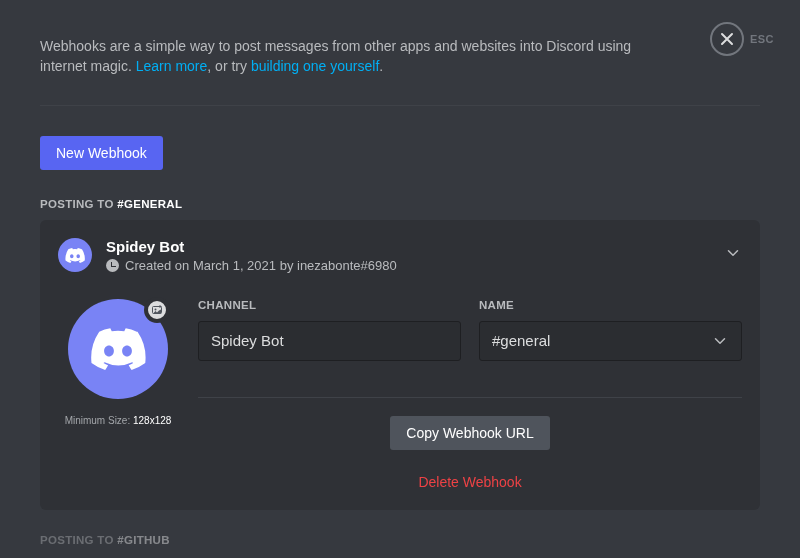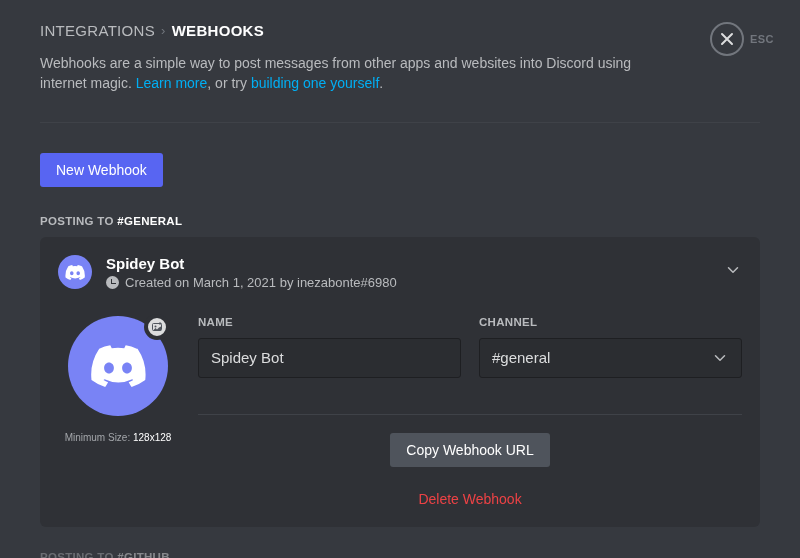--- a/index.html
+++ b/index.html
@@ -234,25 +234,20 @@
 
   <div class="close-area">
     <button class="close-btn">
       <svg width="16" height="16" viewBox="0 0 16 16">
           <path d="M3 3 L13 13 M13 3 L3 13" stroke="#dcddde" stroke-width="2" stroke-linecap="round"></path>
         </svg>
     </button>
     <div class="close-label">ESC</div>
   </div>
 
-  <div class="breadcrumb">
-    <span>INTEGRATIONS</span>
-    <span class="chevron">›</span>
-    <span class="current">WEBHOOKS</span>
-  </div>
 
   <p class="desc">
     <span>Webhooks are a simple way to post messages from other apps and websites into Discord using internet magic. </span>
     <a href="#">Learn more</a><span>, or try </span><a href="#">building one yourself</a><span>.</span>
   </p>
 
   <hr class="divider">
 
   <button class="btn-primary">New Webhook</button>
 
@@ -295,22 +290,22 @@
                 <path d="M18 3v4M16 5h4" stroke="#4f545c" stroke-width="2" stroke-linecap="round"></path>
               </svg>
           </div>
         </div>
         <div class="min-size">
           <span>Minimum Size: </span><b>128x128</b>
         </div>
       </div>
 
       <div class="fields">
+        <div class="field-label">CHANNEL</div>
         <div class="field-label">NAME</div>
-        <div class="field-label">CHANNEL</div>
 
         <input class="input" type="text" value="Spidey Bot" style="">
 
         <div class="select">
           <span>#general</span>
           <svg width="18" height="18" viewBox="0 0 24 24">
               <path d="M6 9l6 6 6-6" fill="none" stroke="#b9bbbe" stroke-width="2" stroke-linecap="round" stroke-linejoin="round"></path>
             </svg>
         </div>
 

